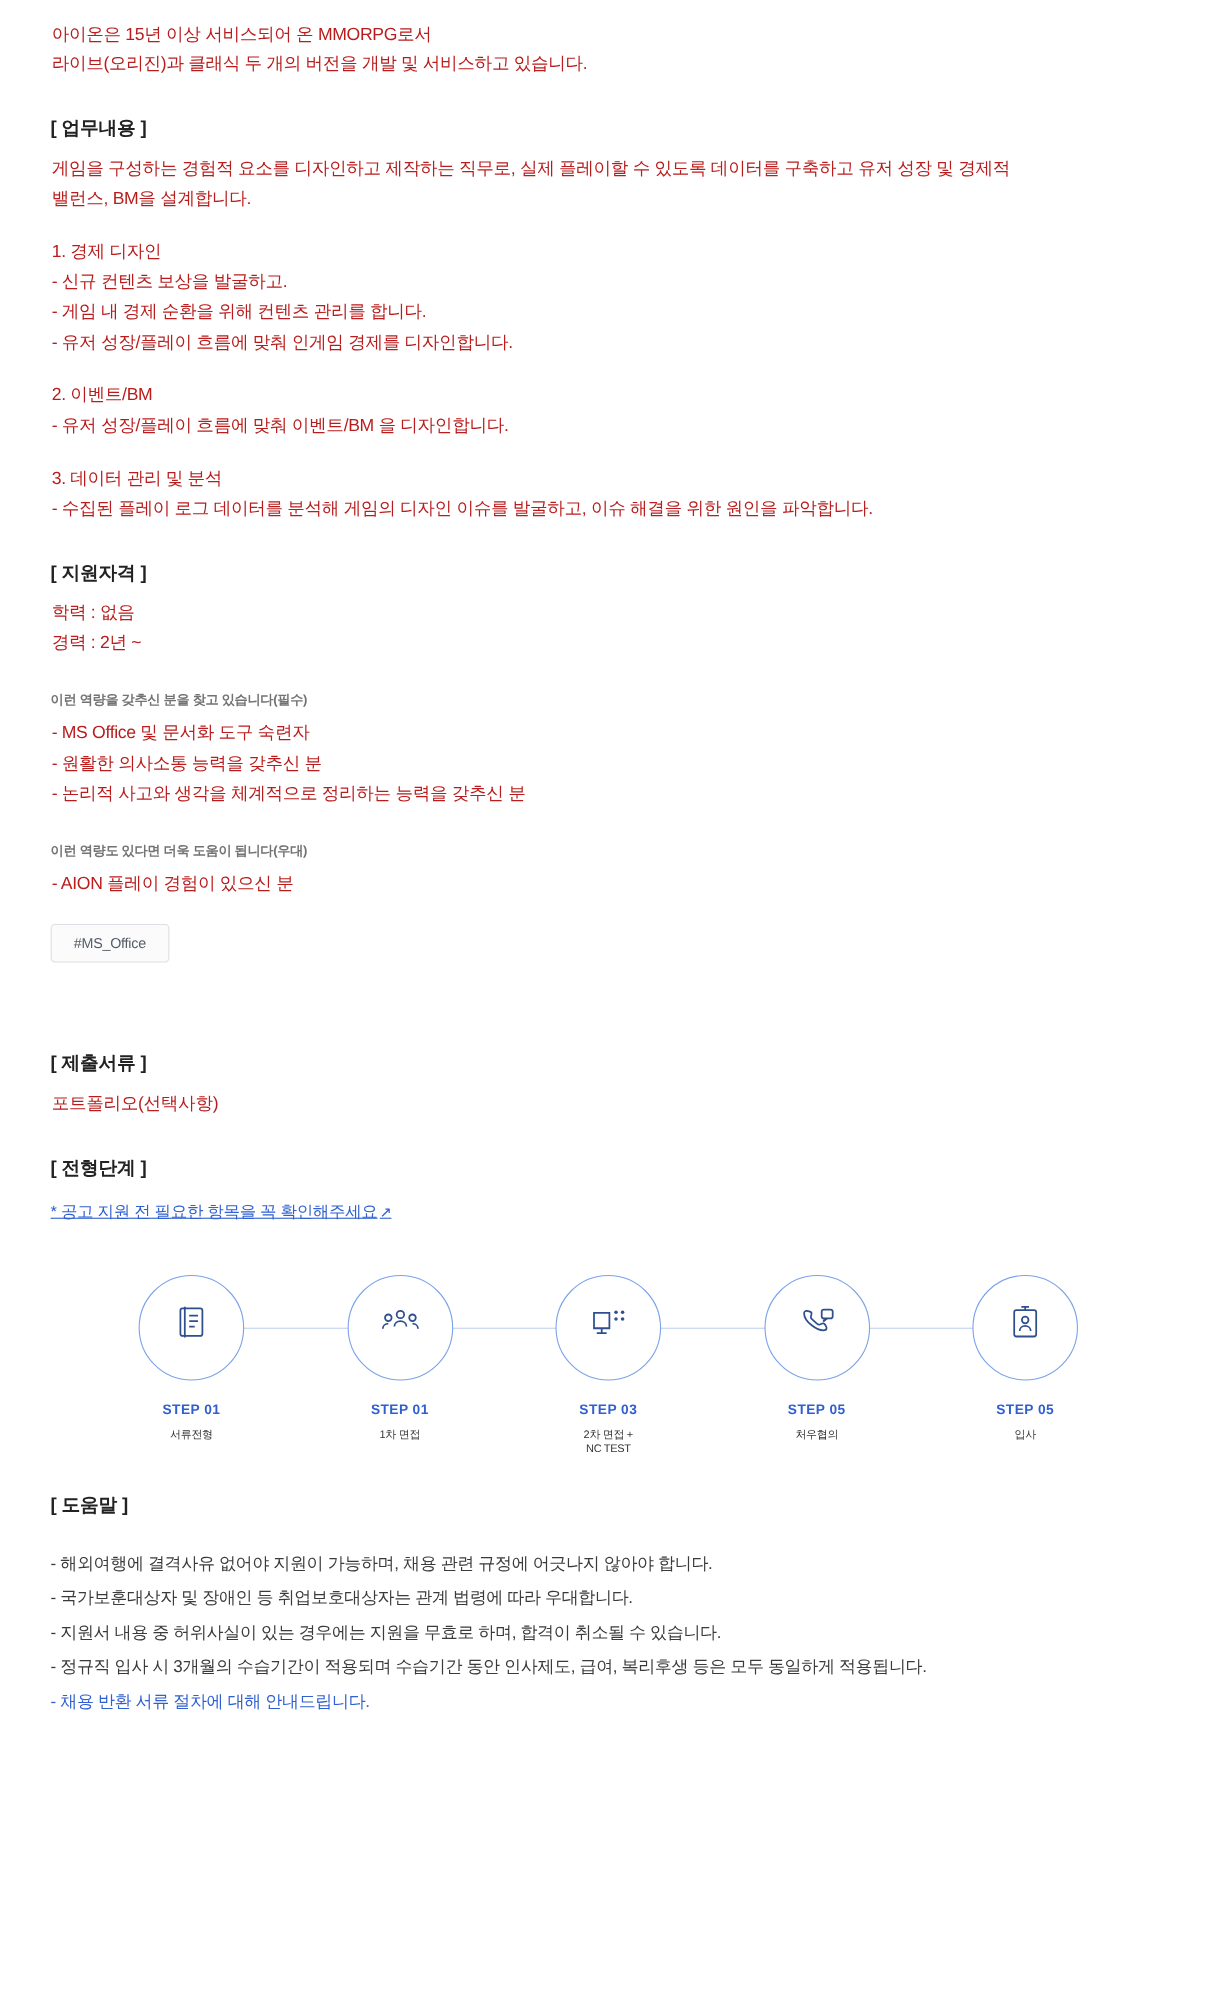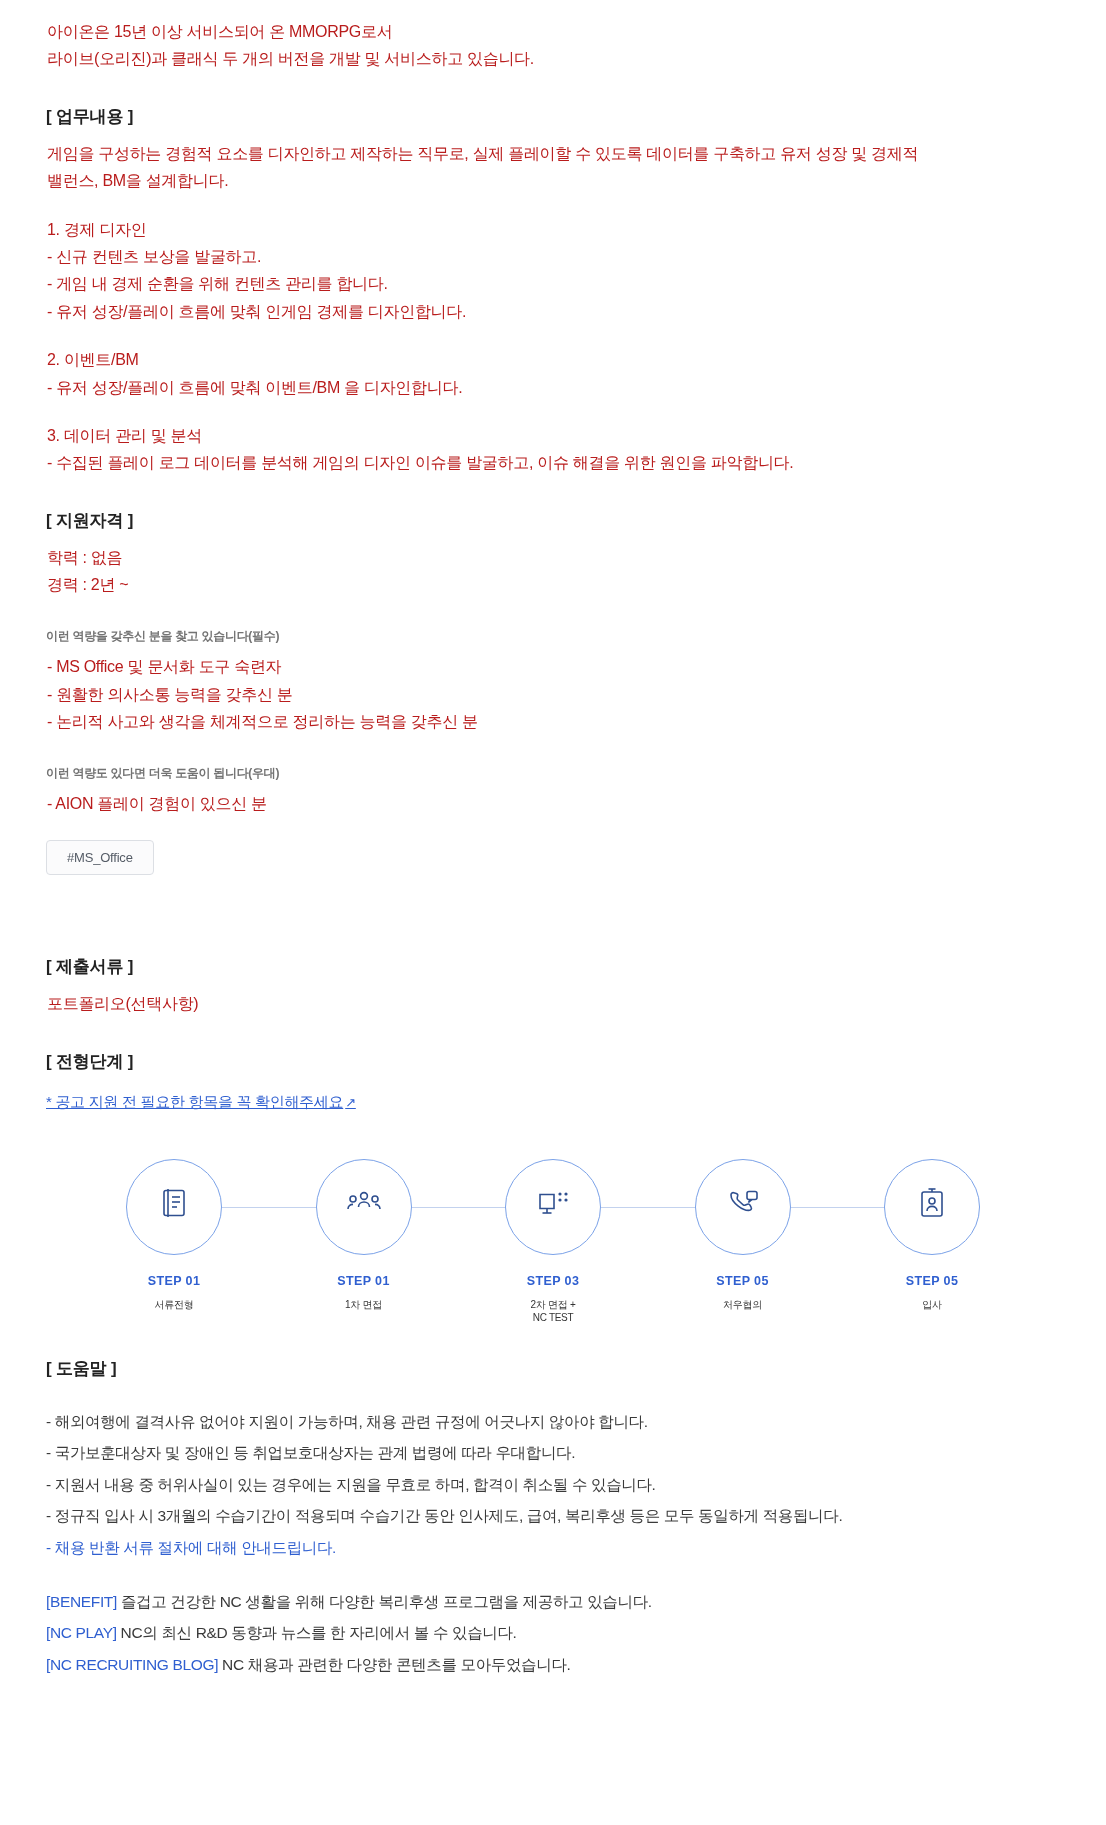--- a/index.html
+++ b/index.html
@@ -284,26 +284,15 @@
   <div class="section">
     <h2 class="sec-title">[ 도움말 ]</h2>
     <div class="help-list">
       <p>- 해외여행에 결격사유 없어야 지원이 가능하며, 채용 관련 규정에 어긋나지 않아야 합니다.</p>
       <p>- 국가보훈대상자 및 장애인 등 취업보호대상자는 관계 법령에 따라 우대합니다.</p>
       <p>- 지원서 내용 중 허위사실이 있는 경우에는 지원을 무효로 하며, 합격이 취소될 수 있습니다.</p>
       <p>- 정규직 입사 시 3개월의 수습기간이 적용되며 수습기간 동안 인사제도, 급여, 복리후생 등은 모두 동일하게 적용됩니다.</p>
       <p class="blue">- 채용 반환 서류 절차에 대해 안내드립니다.</p>
     </div>
 
-    <div class="links">
-      <p>
-        <a href="#">[BENEFIT]</a><span> 즐겁고 건강한 NC 생활을 위해 다양한 복리후생 프로그램을 제공하고 있습니다.</span>
-      </p>
-      <p>
-        <a href="#">[NC PLAY]</a><span> NC의 최신 R&amp;D 동향과 뉴스를 한 자리에서 볼 수 있습니다.</span>
-      </p>
-      <p>
-        <a href="#">[NC RECRUITING BLOG]</a><span> NC 채용과 관련한 다양한 콘텐츠를 모아두었습니다.</span>
-      </p>
-    </div>
   </div>
 
 </div>
 
 </body></html>

